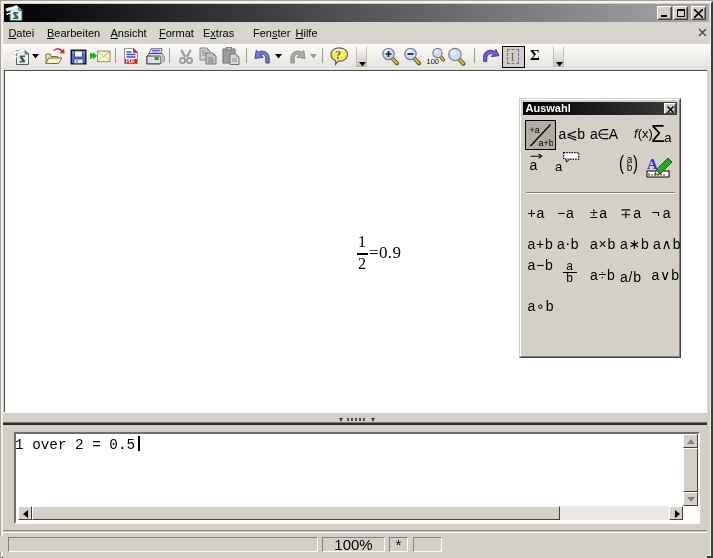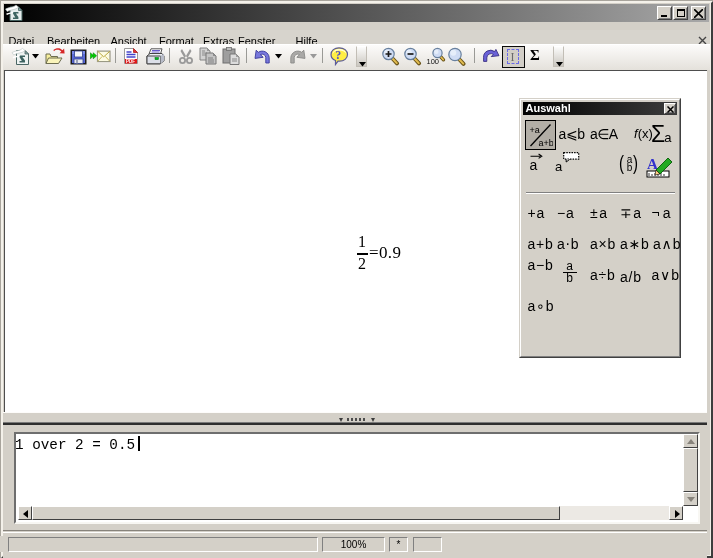--- a/index.html
+++ b/index.html
@@ -32,27 +32,27 @@
   <div class="a raised" style="left:669px;top:2px;width:15px;height:14px;box-shadow:inset 1px 1px 0 #d4d0c8, inset -1px -1px 0 #808080;">
     <div class="a" style="left:2.5px;top:2px;width:8.5px;height:7.5px;border:1px solid #000;border-top-width:2px;"></div>
   </div>
   <div class="a raised" style="left:687px;top:2px;width:15px;height:14px;box-shadow:inset 1px 1px 0 #d4d0c8, inset -1px -1px 0 #808080;">
     <svg class="a" style="left:2px;top:2px" width="9" height="9" viewBox="0 0 9 9">
         <path d="M0 0 L9 9 M9 0 L0 9" stroke="#000" stroke-width="1.6"></path>
       </svg>
   </div>
 </div>
 
-<div class="a" id="menubar" style="left:3px;top:22px;width:707px;height:22px;background:#d7d4cd;font-size:11px;color:#000;margin-top:8px;">
+<div class="a" id="menubar" style="left:3px;top:22px;width:707px;height:22px;background:#d7d4cd;font-size:11px;color:#000;">
   <span class="a" style="left:5.4px;top:5px"><u>D</u>atei</span>
   <span class="a" style="left:44px;top:5px"><u>B</u>earbeiten</span>
   <span class="a" style="left:107.5px;top:5px"><u>A</u>nsicht</span>
   <span class="a" style="left:156px;top:5px"><u>F</u>ormat</span>
   <span class="a" style="left:200px;top:5px">E<u>x</u>tras</span>
-  <span class="a" style="left:235px;top:5px">Fen<u>s</u>ter</span>
+  <span class="a" style="left:250px;top:5px">Fen<u>s</u>ter</span>
   <span class="a" style="left:292.5px;top:5px"><u>H</u>ilfe</span>
   <svg class="a" style="left:695px;top:6px" width="9" height="9" viewBox="0 0 9 9">
       <path d="M1 1 L8 8 M8 1 L1 8" stroke="#444" stroke-width="1.4"></path>
     </svg>
 </div>
 
 <div class="a" id="toolbar" style="left:3px;top:44px;width:707px;height:26px;background:linear-gradient(#fcfbfa,#e4e1db);border-top:1px solid #fff;">
 
   <svg class="a" style="left:8px;top:2px" width="21" height="19" viewBox="0 0 21 19">
     <path d="M5.5 3.5 L14 3.5 L17.5 7 L17.5 17.5 L5.5 17.5 Z" fill="#eef3f2" stroke="#4a6664" stroke-width="1"></path>
@@ -265,21 +265,21 @@
           <svg class="a" style="left:5px;top:3px" width="5" height="8">
             <path d="M0 0 v8 l5 -4 z" fill="#000"></path>
           </svg>
         </div>
     </div>
   </div>
 </div>
 
 <div class="a" style="left:3px;top:530px;width:704px;height:3.4px;border-top:1.7px solid #87837c;border-bottom:1.7px solid #fff"></div>
 
-<div class="a" id="statusbar" style="left:0px;top:536px;width:670px;height:16px;background:#d4d0c8;font-size:10px;">
+<div class="a" id="statusbar" style="left:0px;top:536px;width:670px;height:16px;background:#d4d0c8;font-size:15px;">
   <div class="a sunk" style="left:8px;top:0.5px;width:310px;height:15px"></div>
   <div class="a sunk" style="left:322px;top:0.5px;width:63px;height:15px;text-align:center;line-height:14px">100%</div>
   <div class="a sunk" style="left:389px;top:0.5px;width:19px;height:15px;text-align:center;line-height:14px">*</div>
   <div class="a sunk" style="left:412.5px;top:0.5px;width:29px;height:15px"></div>
 </div>
 
 <div class="a" id="palette" style="left:519px;top:90px;width:162px;height:260px;background:#d4d0c8;border-top:1px solid #d4d0c8;border-left:1px solid #d4d0c8;border-right:1px solid #404040;border-bottom:1px solid #404040;margin-top:8px;">
   <div class="a" style="left:0;top:0;width:160px;height:258px;border-top:1px solid #fff;border-left:1px solid #fff;border-right:1px solid #808080;border-bottom:1px solid #808080;"></div>
   <div class="a" style="left:3px;top:3px;width:154px;height:13px;background:linear-gradient(to right,#000,#3c3c3c);">
     <span class="a" style="left:2.5px;top:0px;color:#fff;font-weight:bold;font-size:11px;line-height:13.5px;">Auswahl</span>

